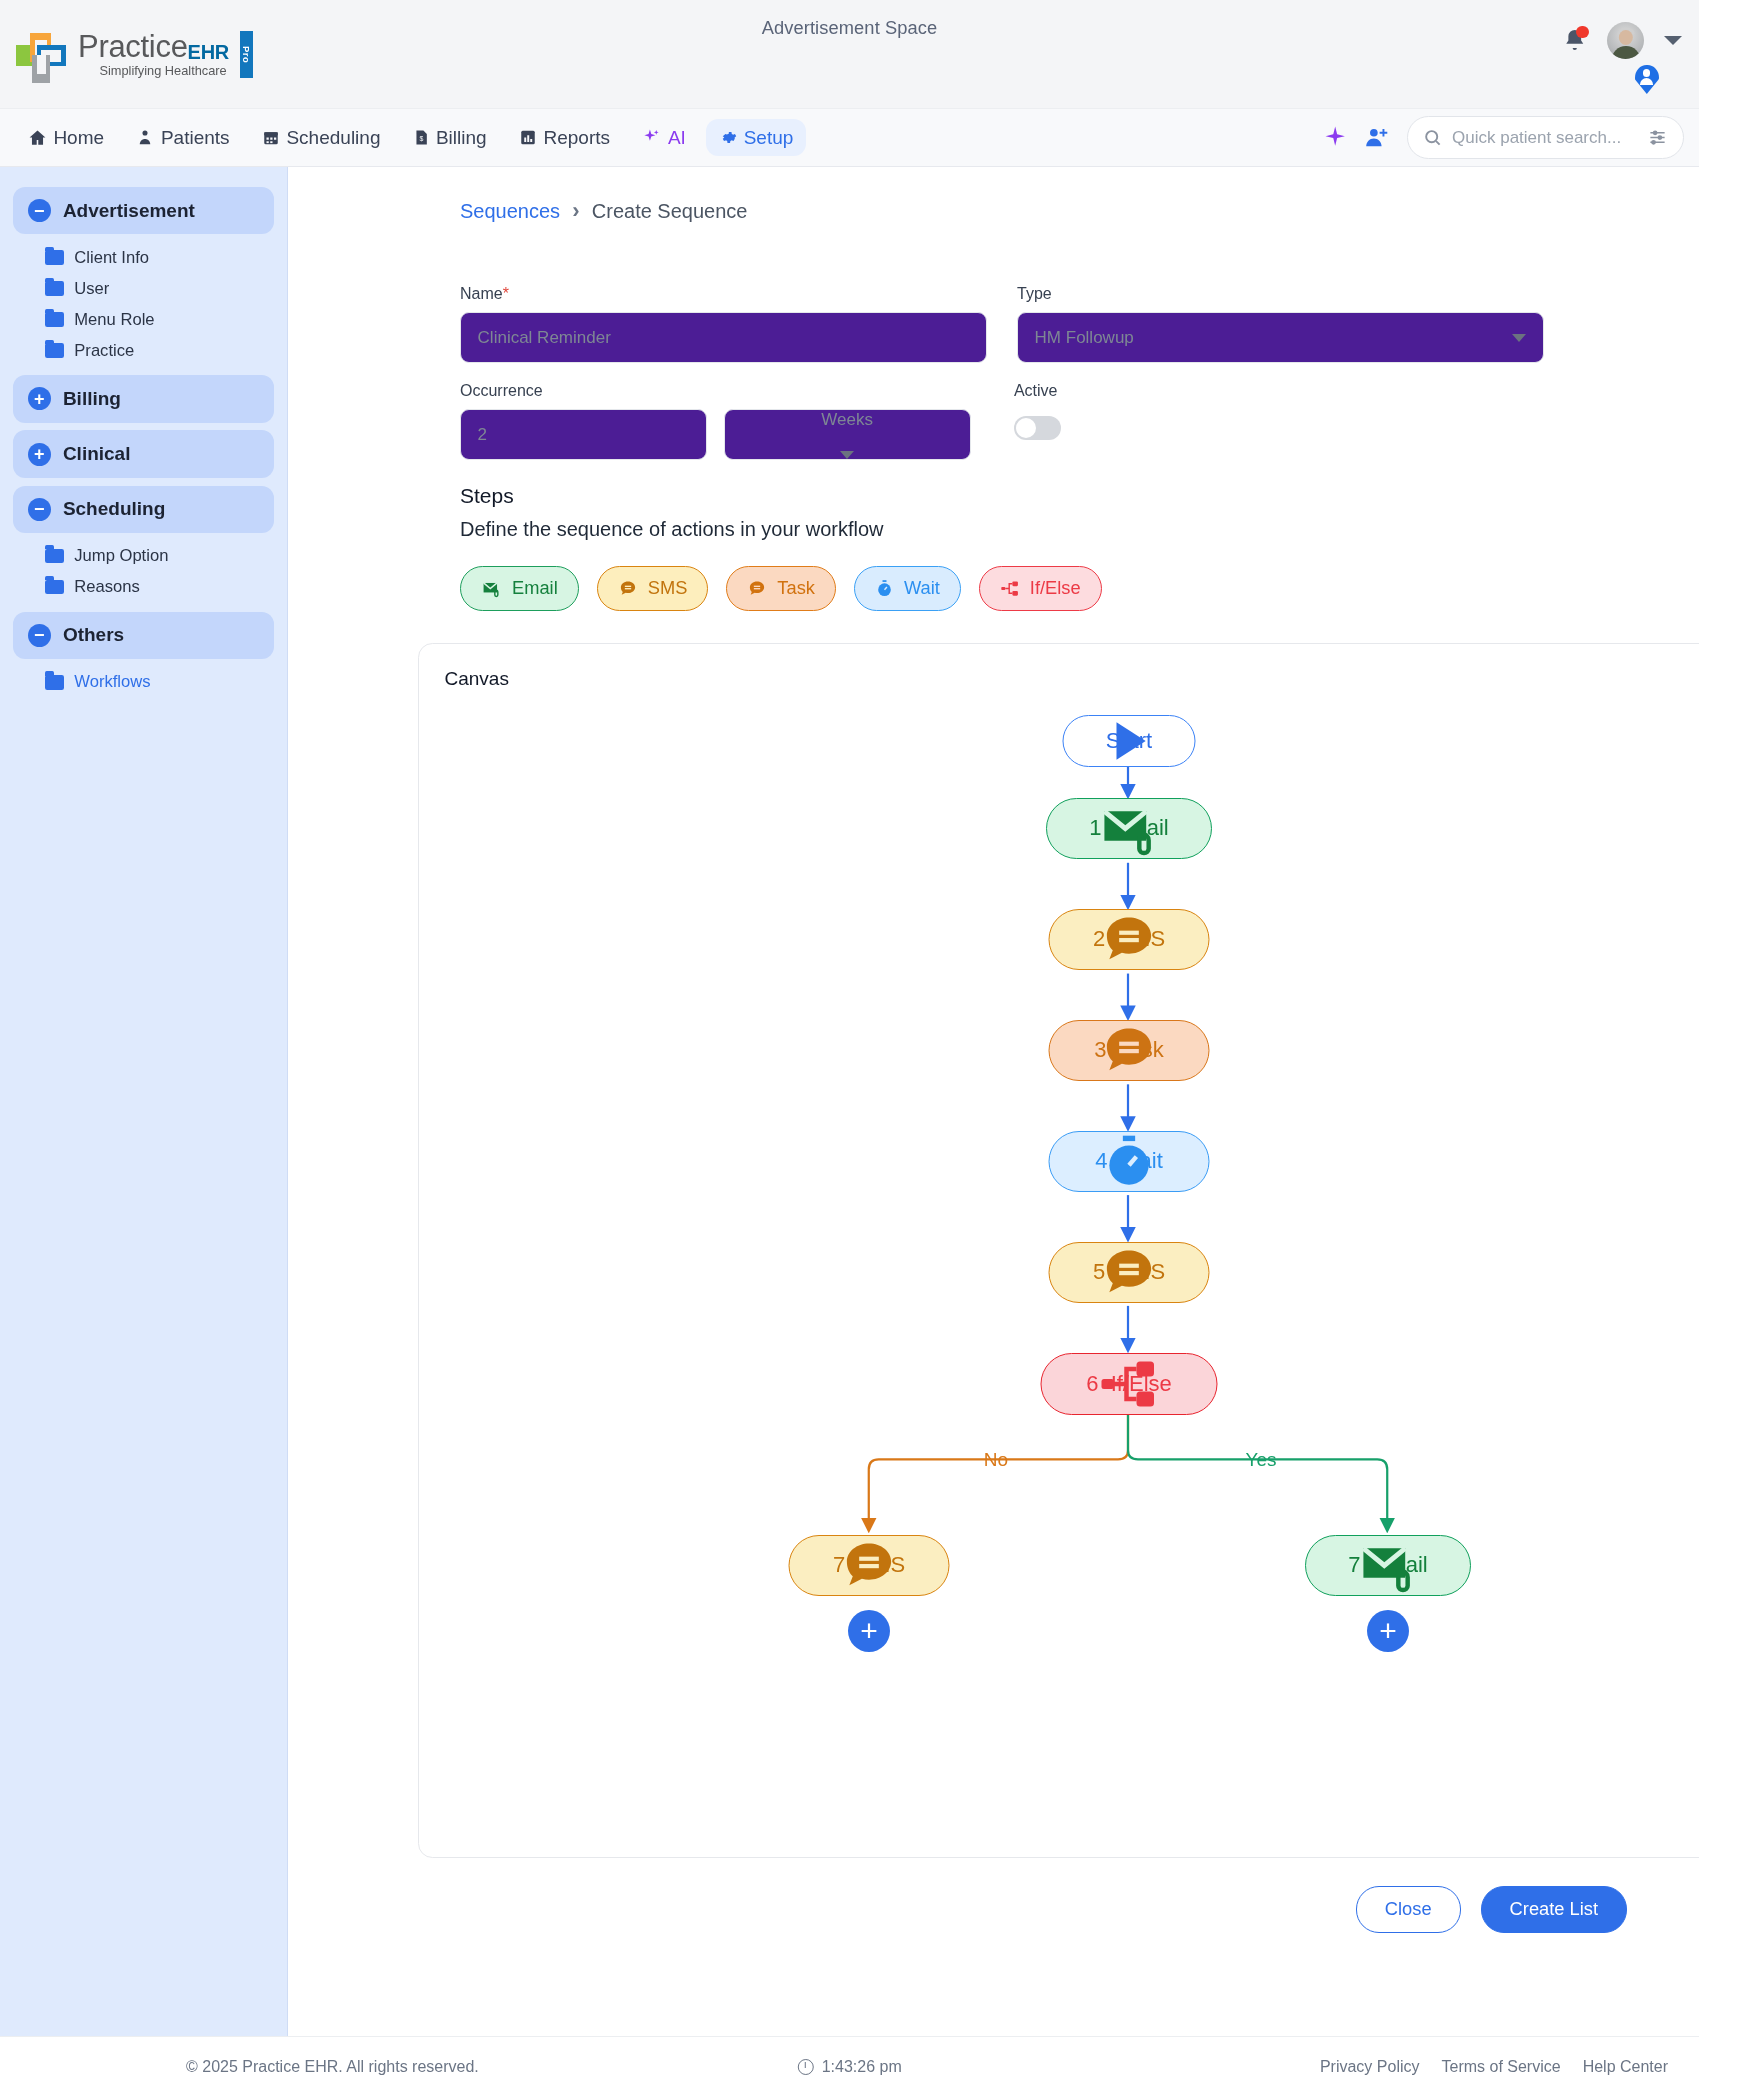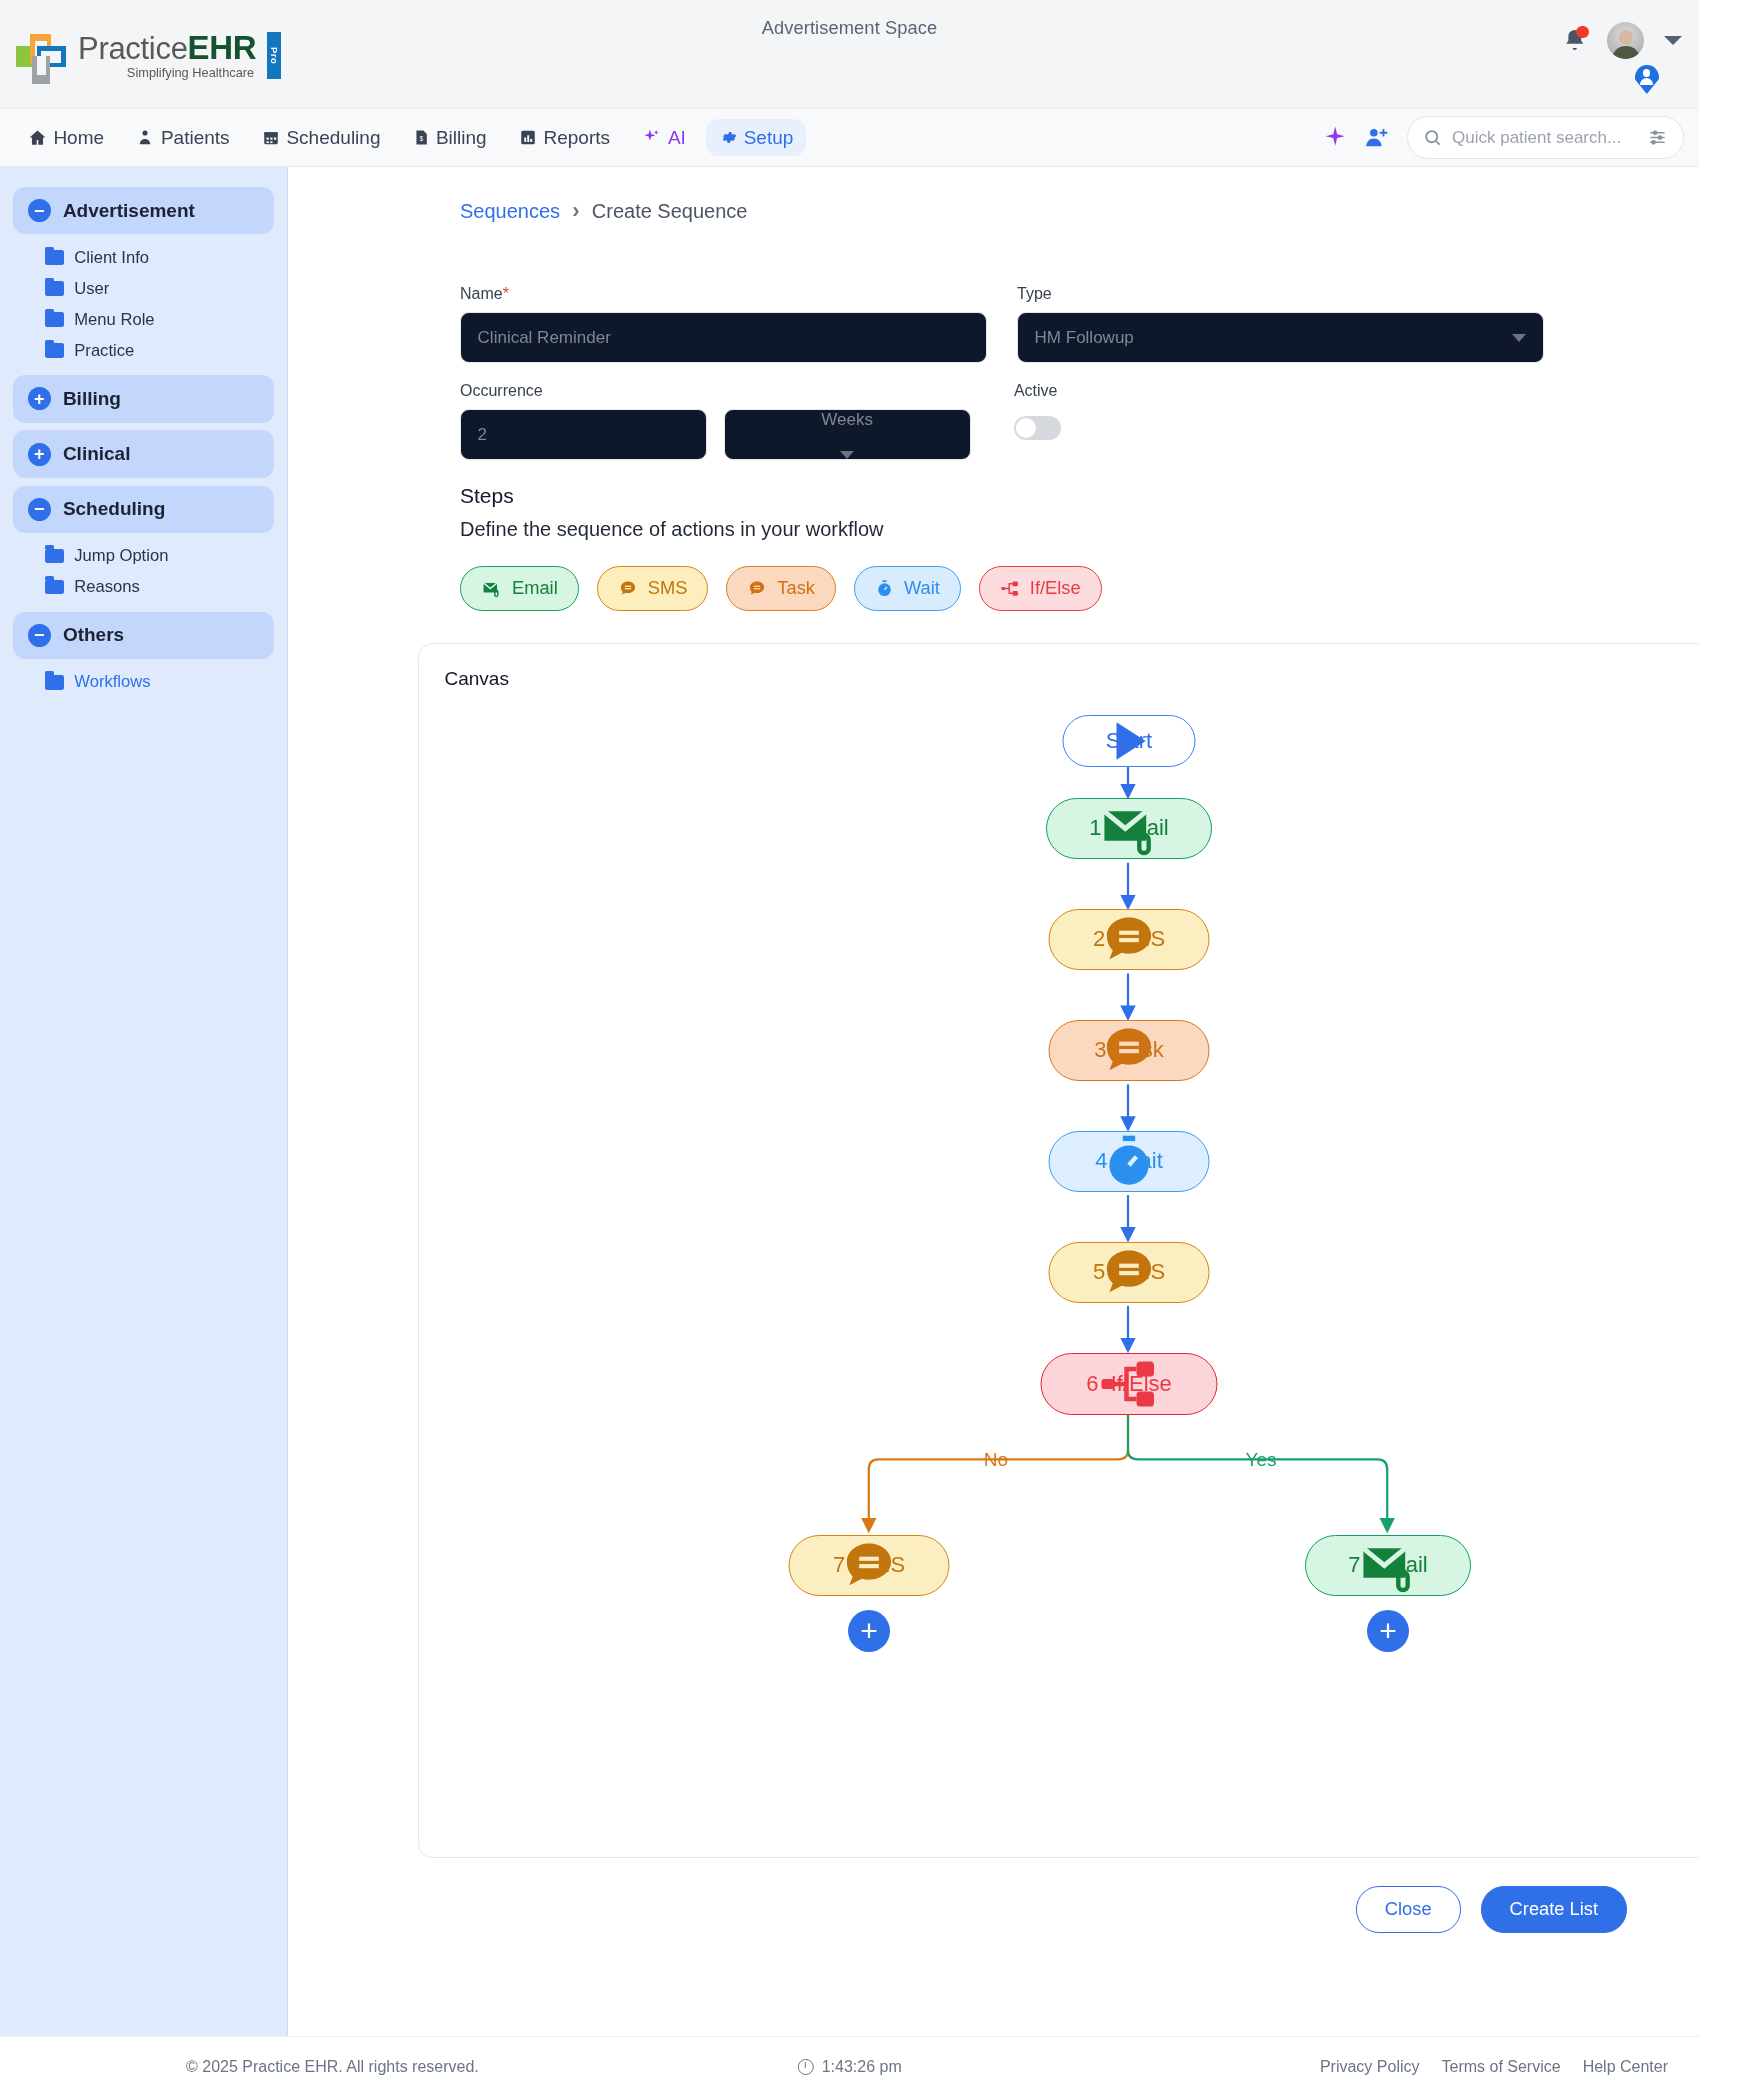--- a/index.html
+++ b/index.html
@@ -31,21 +31,21 @@
   .lm-orange { left: 14.4px; top: 2.2px; width: 21px; height: 29px; background: #f7a53b; }
   .lm-orange2 { left: 14.4px; top: 2.2px; width: 21px; height: 7.2px; background: #f7a53b; }
   .lm-orangecut { left: 19px; top: 9px; width: 12.2px; height: 22px; background: #f4f5f7; }
   .lm-blue { left: 21px; top: 14.4px; width: 29px; height: 21px; background: #1277bd; }
   .lm-bluecut { left: 25.5px; top: 19px; width: 20px; height: 12.2px; background: #f4f5f7; }
   .lm-grey { left: 16.6px; top: 24.4px; width: 18px; height: 28px; background: #9ea2a6; }
   .lm-greycut { left: 21px; top: 24.4px; width: 9px; height: 19px; background: #f4f5f7; }
   .logo-text { display: flex; flex-direction: column; line-height: 1; }
   .logo-row1 { display: flex; align-items: flex-end; }
   .logo-practice { font-size: 31px; color: #58595b; font-weight: 400; letter-spacing: -0.3px; }
-  .logo-ehr { font-size: 33px; color: #14532d; font-weight: 700; letter-spacing: -0.3px; }
+  .logo-ehr { font-size: 20px; color: #0369a1; font-weight: 700; letter-spacing: -0.3px; }
   .logo-tag { font-size: 12.8px; color: #58595b; text-align: right; margin-top: 3.3px; padding-right: 2.2px; }
   .logo-pro {
     margin-left: 5.5px; background: #1277bd; color: #fff; width: 13.3px; height: 47px;
     font-size: 9.4px; display: flex; align-items: center; justify-content: center;
     writing-mode: vertical-rl; letter-spacing: 0.6px; font-weight: 600;
   }
   .hdr-right { position: absolute; right: 16.6px; top: 22px; display: flex; align-items: center; gap: 20px; }
   .bell-wrap { position: relative; width: 25.5px; height: 29px; }
   .bell-dot { position: absolute; right: -1.1px; top: 0; width: 12.2px; height: 12.2px; border-radius: 50%; background: #f0382c; }
   .avatar {
@@ -124,21 +124,21 @@
   .crumb { display: flex; align-items: center; gap: 12.2px; font-size: 20px; margin-bottom: 61px; }
   .crumb-link { color: #2f6fe8; cursor: pointer; }
   .crumb-sep { color: #6b7585; font-size: 22px; font-weight: 600; }
   .crumb-cur { color: #4b5563; }
 
   .form-grid { display: flex; gap: 30px; margin-bottom: 19px; }
   .fld { display: flex; flex-direction: column; }
   .fld-label { font-size: 16px; color: #374151; margin-bottom: 9px; }
   .req { color: #e0453a; }
   .input, .select {
-    height: 51px; border: 0.6px solid #e4e7eb; border-radius: 9px; background: #0f172a;
+    height: 51px; border: 0.6px solid #e4e7eb; border-radius: 9px; background: #4c1d95;
     font-size: 17px; color: #7e8794; padding: 0 16.6px; display: flex; align-items: center;
     font-family: "Liberation Sans", sans-serif;
   }
   .select { justify-content: space-between; cursor: pointer; }
   .w-name { width: 527px; }
   .w-type { width: 527px; }
   .w-occ { width: 247px; }
   .w-unit { width: 247px; flex-direction: column; }
   .chev-sm {
     width: 0; height: 0; border-left: 7.2px solid transparent; border-right: 7.2px solid transparent;

